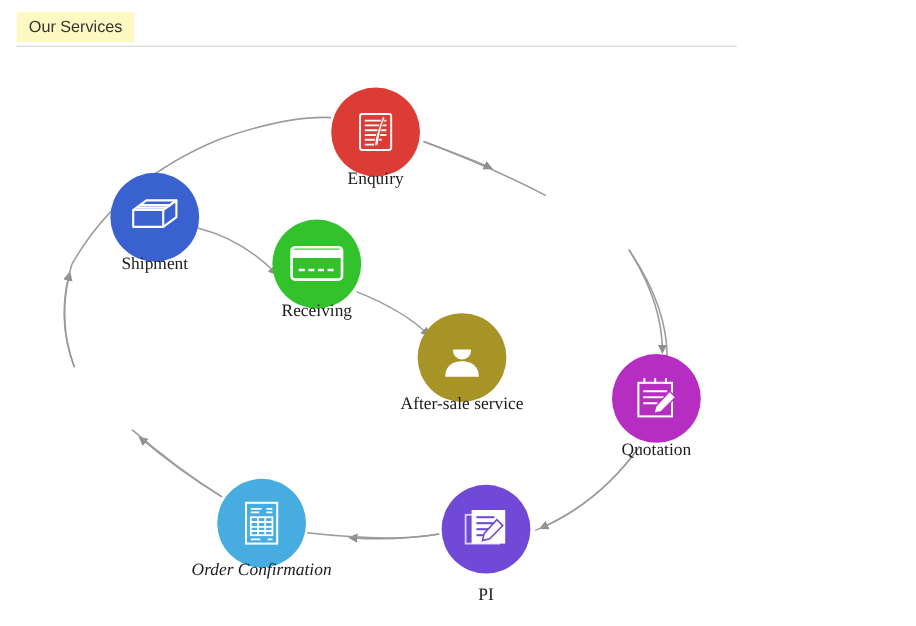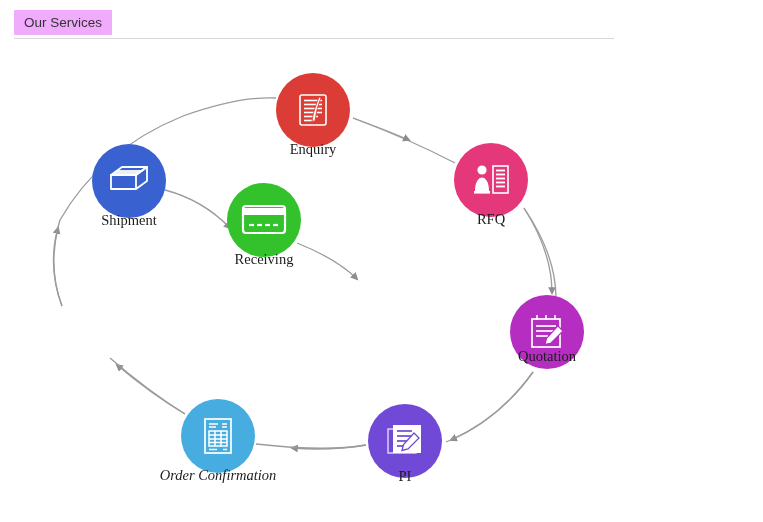--- a/index.html
+++ b/index.html
@@ -6,21 +6,21 @@
   body{
     width:763px;height:522px;overflow:hidden;background:#ffffff;
     font-family:"Liberation Sans",sans-serif;
   }
   #page{position:relative;width:763px;height:522px;background:#fff;}
 
   
   #header{position:absolute;left:0;top:0;width:763px;height:40px;}
   #tab{
     position:absolute;left:14px;top:10px;
-    background:#f0abfc;color:#333;
+    background:#fef9c3;color:#333;
     font-family:"Liberation Sans",sans-serif;
     font-size:13.5px;line-height:25px;height:25px;
     padding:0 10px;white-space:nowrap;
     border-radius:1px;
   }
   #rule{
     position:absolute;left:14px;top:38px;width:600px;height:1px;
     background:#d8d8d8;
   }
 
@@ -95,80 +95,60 @@
               <line x1="10" y1="25.5" x2="24" y2="25.5"></line>
               <line x1="10" y1="29.5" x2="20" y2="29.5"></line>
             </g>
             <path d="M25 6 C22 14, 19 22, 18 30 L21 30 C22 22, 24 13, 27 7 z" fill="#fff" stroke="#dc3c36" stroke-width="0.8"></path>
           </svg>
         </span>
       </div>
       <div class="node-label" style="top:68px;">Enquiry</div>
     </div>
 
-    <div class="node" style="left:491px;top:140px;">
-      <div class="bubble" style="width:74px;height:74px;background:#e4387a;">
-        <span>
-          <svg width="40" height="38" viewBox="0 0 40 38">
-            <circle cx="11" cy="9" r="4.6" fill="#fff"></circle>
-            <path d="M4 30 C4 21, 7.5 16.5, 11 16.5 C14.5 16.5, 18 21, 18 30 z" fill="#fff"></path>
-            <rect x="3" y="30" width="16" height="2.6" fill="#fff"></rect>
-            <rect x="22" y="5" width="15" height="27" fill="none" stroke="#fff" stroke-width="1.6"></rect>
-            <g stroke="#fff" stroke-width="1.8">
-              <line x1="25" y1="9.5" x2="34" y2="9.5"></line>
-              <line x1="25" y1="13.5" x2="34" y2="13.5"></line>
-              <line x1="25" y1="17.5" x2="34" y2="17.5"></line>
-              <line x1="25" y1="21.5" x2="34" y2="21.5"></line>
-              <line x1="25" y1="25.5" x2="34" y2="25.5"></line>
-            </g>
-          </svg>
-        </span>
-      </div>
-      <div class="node-label" style="top:68px;">RFQ</div>
-    </div>
 
     <div class="node" style="left:547px;top:292px;">
       <div class="bubble" style="width:74px;height:74px;background:#b52dc1;">
         <span>
           <svg width="40" height="40" viewBox="0 0 40 40">
             <g stroke="#fff" stroke-width="1.6" fill="none">
               <line x1="10" y1="3" x2="10" y2="8"></line>
               <line x1="19" y1="3" x2="19" y2="8"></line>
               <line x1="28" y1="3" x2="28" y2="8"></line>
             </g>
             <rect x="5" y="7" width="28" height="28" fill="none" stroke="#fff" stroke-width="1.7"></rect>
             <g stroke="#fff" stroke-width="1.7">
               <line x1="9" y1="14" x2="29" y2="14"></line>
               <line x1="9" y1="19" x2="29" y2="19"></line>
               <line x1="9" y1="24" x2="21" y2="24"></line>
             </g>
             <path d="M31 14 L36 19 L24 31 L18 32.5 L19.5 26.5 z" fill="#fff" stroke="#b52dc1" stroke-width="1.1"></path>
           </svg>
         </span>
       </div>
-      <div class="node-label" style="top:53px;">Quotation</div>
+      <div class="node-label" style="top:72px;">Quotation</div>
     </div>
 
     <div class="node" style="left:405px;top:401px;">
       <div class="bubble" style="width:74px;height:74px;background:#7049d6;">
         <span>
           <svg width="40" height="38" viewBox="0 0 40 38">
             <rect x="3" y="7" width="28" height="24" fill="none" stroke="#fff" stroke-width="1.5" opacity="0.75"></rect>
             <rect x="8" y="3" width="28" height="28" fill="#fff"></rect>
             <g stroke="#7049d6" stroke-width="1.7">
               <line x1="12" y1="9" x2="27" y2="9"></line>
               <line x1="12" y1="14" x2="27" y2="14"></line>
               <line x1="12" y1="19" x2="24" y2="19"></line>
               <line x1="12" y1="24" x2="21" y2="24"></line>
             </g>
             <path d="M29 11 L34 16 L23 27 L17 28.5 L18.5 22.5 z" fill="#fff" stroke="#7049d6" stroke-width="1.3"></path>
           </svg>
         </span>
       </div>
-      <div class="node-label" style="top:64px;text-align:right;">PI</div>
+      <div class="node-label" style="top:84px;text-align:right;">PI</div>
     </div>
 
     <div class="node" style="left:218px;top:396px;">
       <div class="bubble" style="width:74px;height:74px;background:#47ade0;">
         <span>
           <svg width="36" height="40" viewBox="0 0 36 40">
             <rect x="5" y="3" width="26" height="34" fill="none" stroke="#fff" stroke-width="1.7"></rect>
             <g stroke="#fff" stroke-width="1.5">
               <line x1="9" y1="8" x2="18" y2="8"></line>
               <line x1="22" y1="8" x2="27" y2="8"></line>
@@ -218,15 +198,28 @@
               <line x1="16" y1="21" x2="21" y2="21"></line>
               <line x1="24" y1="21" x2="29" y2="21"></line>
               <line x1="32" y1="21" x2="37" y2="21"></line>
             </g>
           </svg>
         </span>
       </div>
       <div class="node-label" style="top:68px;">Receiving</div>
     </div>
 
+    <div class="node" style="left:385px;top:258px;">
+      <div class="bubble" style="width:74px;height:74px;background:#a79326;">
+        <span>
+          <svg width="38" height="38" viewBox="0 0 38 38">
+            <circle cx="19" cy="13" r="7.6" fill="#fff"></circle>
+            <path d="M11 11 C11 6.5, 14.5 4, 19 4 C23.5 4, 27 6.5, 27 11 z" fill="#a79326"></path>
+            <path d="M11.5 11.5 L26.5 11.5" stroke="#a79326" stroke-width="1.4"></path>
+            <path d="M5 35 C5 26, 11 22, 19 22 C27 22, 33 26, 33 35 z" fill="#fff"></path>
+          </svg>
+        </span>
+      </div>
+      <div class="node-label" style="top:68px;">After-sale service</div>
+    </div>
 
   </div>
 </div>
 
 </body></html>

